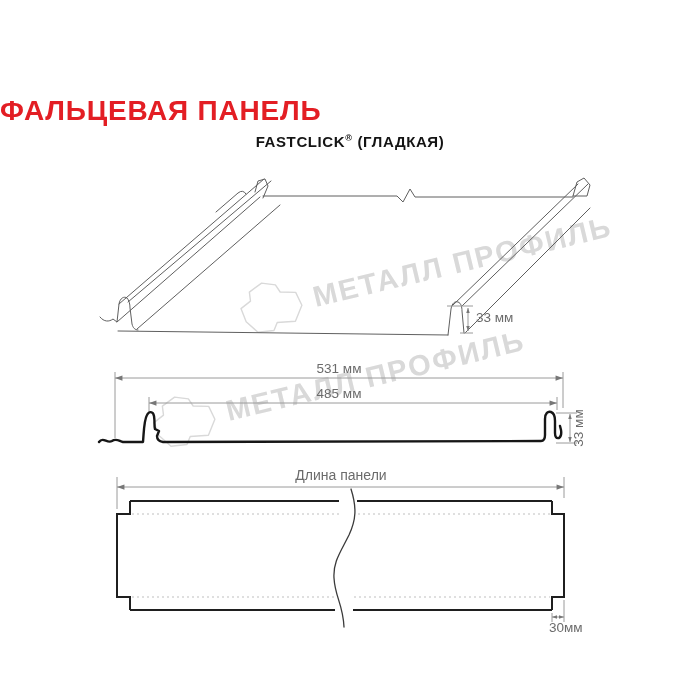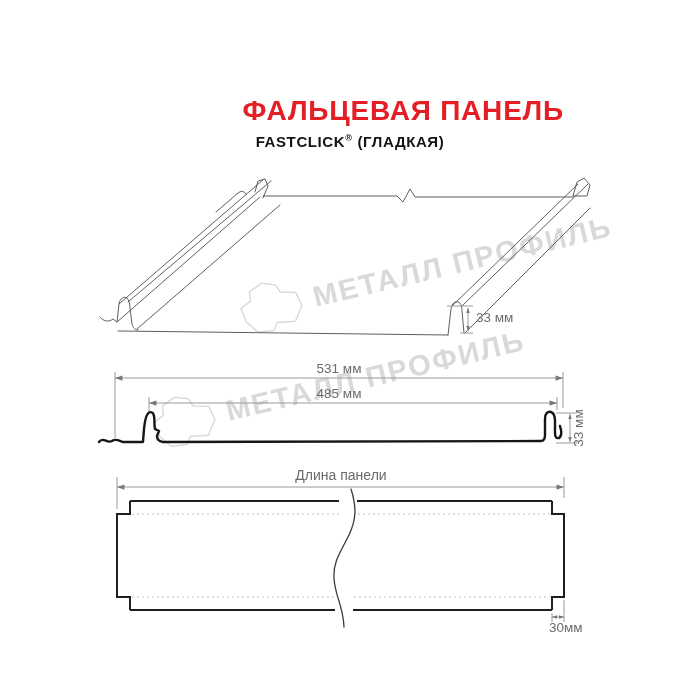--- a/index.html
+++ b/index.html
@@ -1,21 +1,21 @@
 <!DOCTYPE html>
 <html><head>
 <meta charset="utf-8">
 <style>
   html,body{margin:0;padding:0;background:#fff;}
   .canvas{
     position:relative;width:700px;height:700px;background:#ffffff;
     font-family:"Liberation Sans",sans-serif;overflow:hidden;
   }
   .title{
-    position:absolute;top:95px;left:0;width:564px;text-align:right;
+    position:absolute;top:95px;left:0;width:564px;text-align:left;
     font-size:28px;font-weight:800;letter-spacing:.8px;color:#e31e24;
   }
   .subtitle{
     position:absolute;top:133px;left:0;width:700px;text-align:center;
     font-size:15px;font-weight:700;letter-spacing:.6px;color:#141414;
   }
   .subtitle sup{font-size:9px;}
   .subtitle .variant{margin-left:5px;}
   svg.draw{position:absolute;left:0;top:0;}
   .sketch{stroke:#5f5f5f;stroke-width:1;fill:none;stroke-linejoin:round;stroke-linecap:round;}

